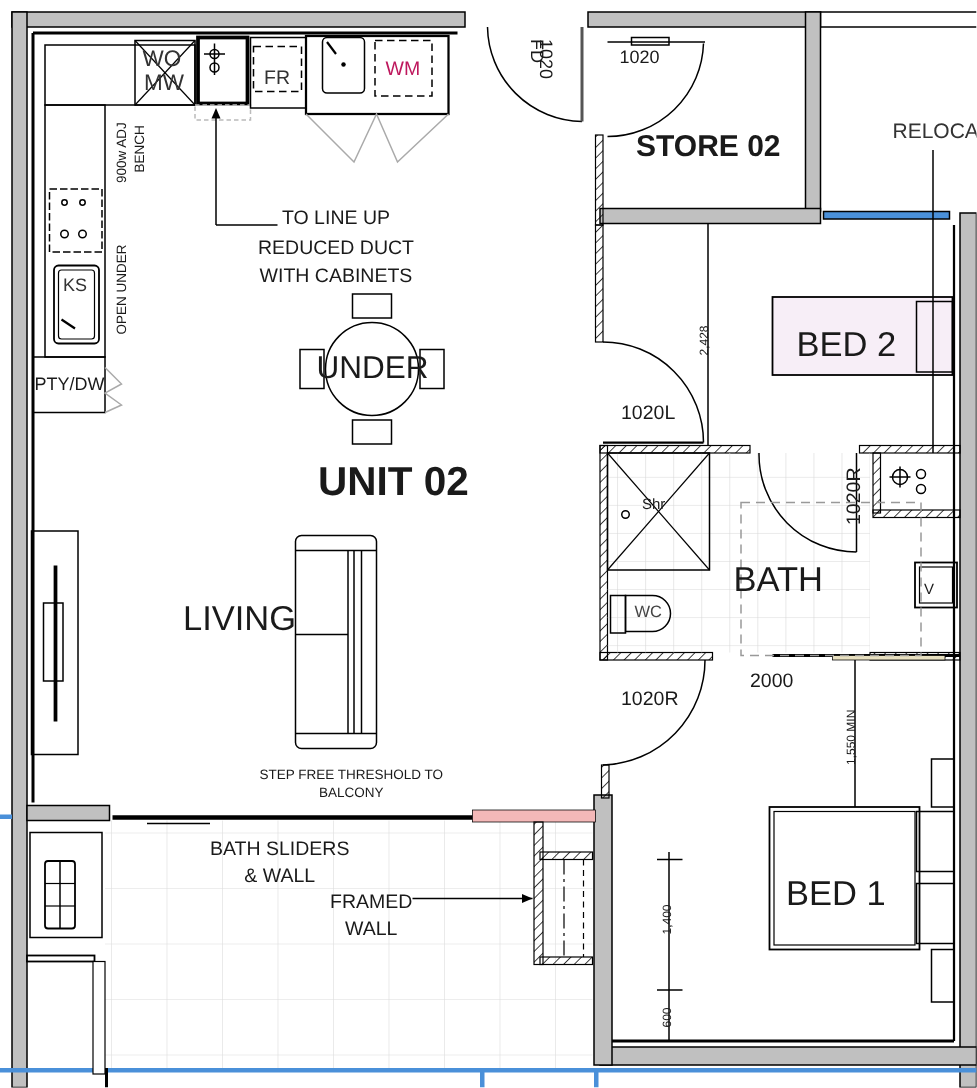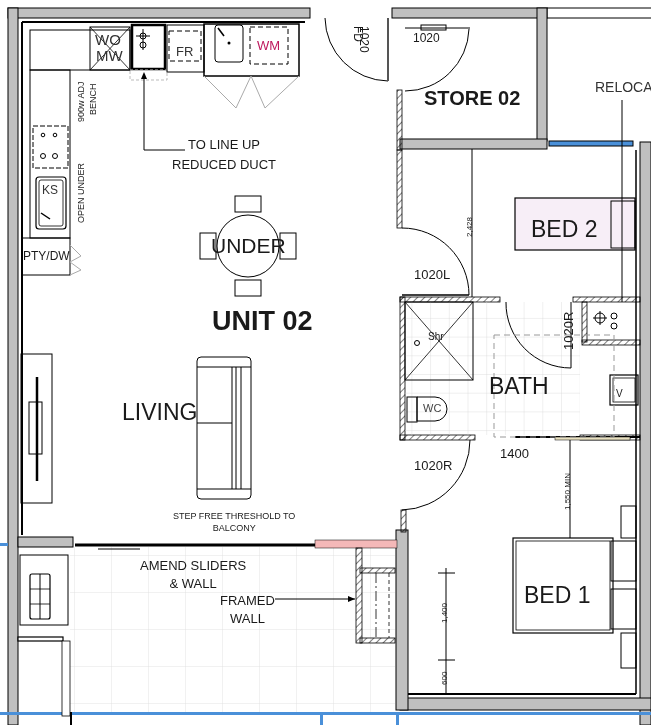--- a/index.html
+++ b/index.html
@@ -256,39 +256,40 @@
 <div class="lbl" style="left:428px;top:332px;font-size:10px;">Shr</div>
 <div class="lbl" style="left:423px;top:403px;font-size:11px;color:#444;">WC</div>
 <div class="lbl" style="left:616px;top:389px;font-size:10px;">V</div>
 
 <div class="lbl" style="left:370px;top:26px;font-size:12px;transform:rotate(90deg);transform-origin:left top;">1020</div>
 <div class="lbl" style="left:364px;top:26px;font-size:12px;transform:rotate(90deg);transform-origin:left top;">FD</div>
 <div class="lbl" style="left:413px;top:32px;font-size:12px;">1020</div>
 <div class="lbl" style="left:414px;top:268px;font-size:13px;">1020L</div>
 <div class="lbl" style="left:562px;top:316px;font-size:13px;transform:rotate(-90deg);transform-origin:left top;top:350px;">1020R</div>
 <div class="lbl" style="left:414px;top:459px;font-size:13px;">1020R</div>
-<div class="lbl" style="left:500px;top:447px;font-size:13px;">1400</div>
+<div class="lbl" style="left:500px;top:447px;font-size:13px;">2000</div>
 
 <div class="lbl" style="left:466px;top:237px;font-size:8px;transform:rotate(-90deg);transform-origin:left top;">2,428</div>
 <div class="lbl" style="left:564px;top:510px;font-size:8px;transform:rotate(-90deg);transform-origin:left top;">1,550 MIN</div>
 <div class="lbl" style="left:441px;top:623px;font-size:8px;transform:rotate(-90deg);transform-origin:left top;">1,400</div>
 <div class="lbl" style="left:441px;top:685px;font-size:8px;transform:rotate(-90deg);transform-origin:left top;">600</div>
 
 <div class="lbl" style="left:77px;top:122px;font-size:9px;transform:rotate(-90deg);transform-origin:left top;">900w ADJ</div>
 <div class="lbl" style="left:89px;top:115px;font-size:9px;transform:rotate(-90deg);transform-origin:left top;">BENCH</div>
 <div class="lbl" style="left:77px;top:223px;font-size:9px;transform:rotate(-90deg);transform-origin:left top;">OPEN UNDER</div>
 <div class="lbl center" style="left:172px;top:135px;font-size:13px;line-height:1.5;">
   <div>TO LINE UP</div>
   <div>REDUCED DUCT</div>
+  <div>WITH CABINETS</div>
 </div>
 <div class="lbl center" style="left:173px;top:511px;font-size:9px;line-height:1.3;">
   <div>STEP FREE THRESHOLD TO</div>
   <div>BALCONY</div>
 </div>
 <div class="lbl center" style="left:140px;top:557px;font-size:13px;line-height:1.4;">
-  <div>AMEND SLIDERS</div>
+  <div>BATH SLIDERS</div>
   <div>&amp; WALL</div>
 </div>
 <div class="lbl center" style="left:220px;top:592px;font-size:13px;line-height:1.4;">
   <div>FRAMED</div>
   <div>WALL</div>
 </div>
 <div class="lbl" style="left:595px;top:80px;font-size:14px;color:#333;">RELOCA</div>
 
 </body></html>

